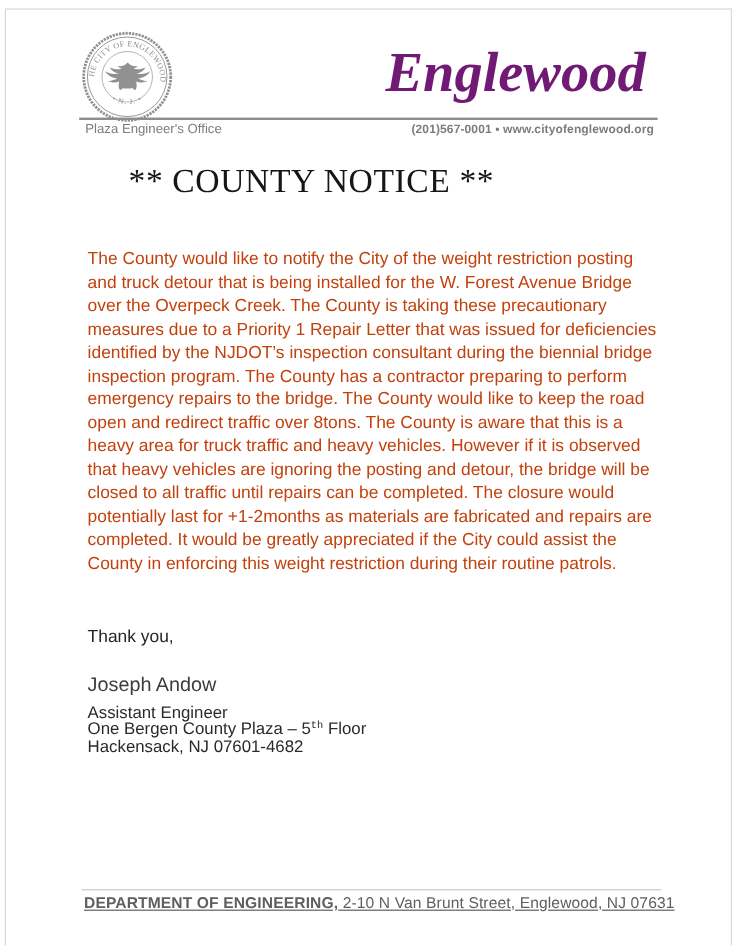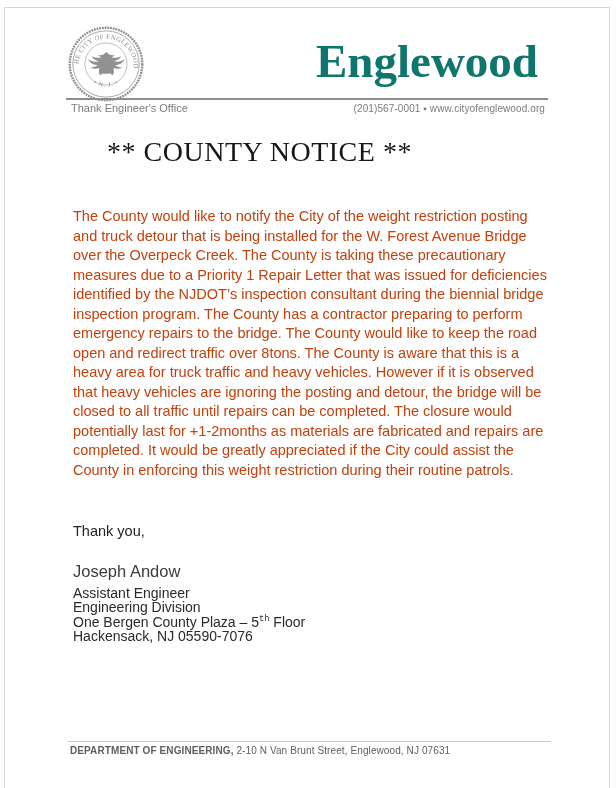--- a/index.html
+++ b/index.html
@@ -35,33 +35,34 @@
     font-size: 11px;
     color: #7c7c7c;
   }
   .wordmark {
     position: absolute;
     right: 78px; top: 38px;
     font-family: "Liberation Serif", serif;
     font-weight: bold;
     font-size: 47px;
     line-height: 1;
-    color: #0f766e;
+    color: #701a75;
+    font-style: italic;
   }
   .header-rule {
     position: absolute;
     left: 66px; top: 98px;
     width: 482px; height: 0;
     border-top: 2px solid #8d8d8d;
   }
   .contact-line {
     position: absolute;
     right: 71px; top: 103px;
     font-size: 10px;
-    font-weight: normal;
+    font-weight: bold;
     color: #7c7c7c;
     letter-spacing: 0.1px;
   }
   
   .notice-title {
     position: absolute;
     left: 0; top: 136px;
     width: 519px;
     text-align: center;
     font-family: "Liberation Serif", serif;
@@ -108,23 +109,24 @@
   
   .footer-rule {
     position: absolute;
     left: 68px; top: 741px;
     width: 483px; height: 0;
     border-top: 1px solid #c9c9c9;
   }
   .footer-text {
     position: absolute;
     left: 70px; top: 745px;
-    font-size: 10px;
+    font-size: 13px;
     color: #5f5f5f;
     letter-spacing: 0.1px;
+    text-decoration: underline;
   }
   .footer-text .bold-part { font-weight: bold; }
 </style>
 </head>
 <body>
 
 <div class="page-frame"></div>
 
 <div class="seal">
   <svg viewBox="0 0 100 100" width="78" height="78">
@@ -139,39 +141,38 @@
     <text font-family="Liberation Serif, serif" font-size="8.2" fill="#8d8d8d" letter-spacing="1">
       <textPath href="#sealBottomArc" startOffset="50%" text-anchor="middle">• N. J. •</textPath>
     </text>
     <g fill="#919191">
       <path d="M50 35c-2 3-6 4.5-10.5 3.5 2 2 4 3 6 3-5 1-9 .5-14-1.5 2 4 6 6 10 6.5-6 1-10 .5-15-2.5 3 5 8 7.5 13 7.5-3 2-7 3-10 3 4 2 9 2 12 .5-1 4-1 7 1 9.5l8-6 8 6c2-2.5 2-5.5 1-9.5 3 1.5 8 1.5 12-.5-3 0-7-1-10-3 5 0 10-2.5 13-7.5-5 3-9 3.5-15 2.5 4-.5 8-2.5 10-6.5-5 2-9 2.5-14 1.5 2 0 4-1 6-3-4.5 1-8.5-.5-10.5-3.5z"></path>
       <rect x="45.2" y="56" width="9.6" height="6.5" rx="1.6"></rect>
     </g>
   </svg>
 </div>
 
-<div class="office-label">Thank Engineer's Office</div>
+<div class="office-label">Plaza Engineer's Office</div>
 
 <div class="wordmark">Englewood</div>
 
 <div class="header-rule"></div>
 
 <div class="contact-line">(201)567-0001 ▪ www.cityofenglewood.org</div>
 
 <div class="notice-title">** COUNTY NOTICE **</div>
 
 <div class="body-paragraph">The County would like to notify the City of the weight restriction posting and truck detour that is being installed for the W. Forest Avenue Bridge over the Overpeck Creek. The County is taking these precautionary measures due to a Priority 1 Repair Letter that was issued for deficiencies identified by the NJDOT’s inspection consultant during the biennial bridge inspection program. The County has a contractor preparing to perform emergency repairs to the bridge. The County would like to keep the road open and redirect traffic over 8tons. The County is aware that this is a heavy area for truck traffic and heavy vehicles. However if it is observed that heavy vehicles are ignoring the posting and detour, the bridge will be closed to all traffic until repairs can be completed. The closure would potentially last for +1-2months as materials are fabricated and repairs are completed. It would be greatly appreciated if the City could assist the County in enforcing this weight restriction during their routine patrols.</div>
 
 <div class="closing">Thank you,</div>
 
 <div class="sig-name">Joseph Andow</div>
 
 <div class="sig-block">
   <div>Assistant Engineer</div>
-  <div>Engineering Division</div>
   <div><span>One Bergen County Plaza – 5</span><sup>th</sup><span> Floor</span></div>
-  <div>Hackensack, NJ 05590-7076</div>
+  <div>Hackensack, NJ 07601-4682</div>
 </div>
 
 <div class="footer-rule"></div>
 <div class="footer-text">
   <span class="bold-part">DEPARTMENT OF ENGINEERING,</span><span> 2-10 N Van Brunt Street, Englewood, NJ 07631</span>
 </div>
 
 </body></html>

